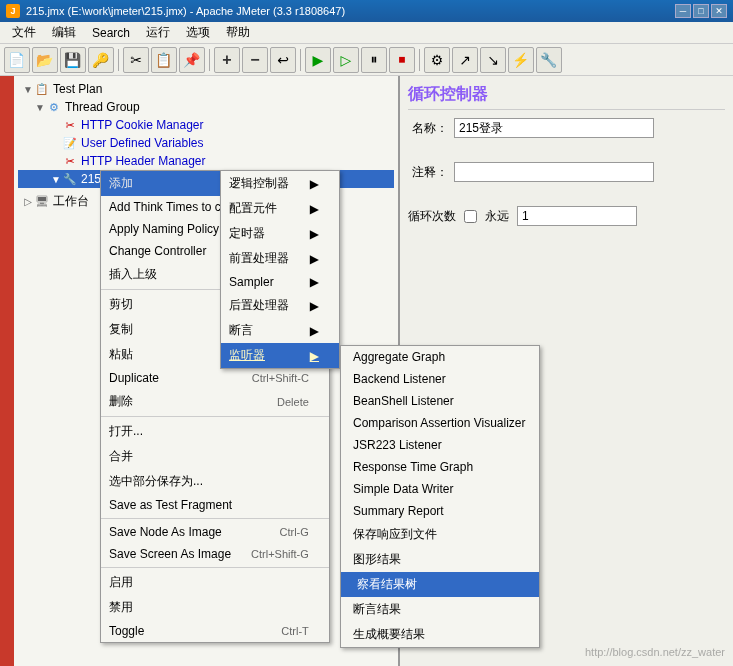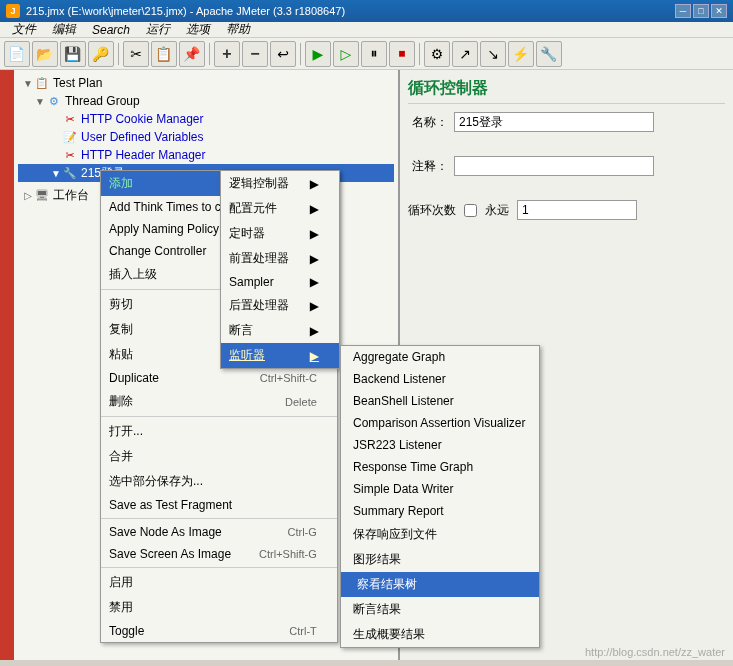--- a/index.html
+++ b/index.html
@@ -51,25 +51,24 @@
       display: flex;
       align-items: center;
       justify-content: center;
       cursor: pointer;
     }
 
     
     .menu-bar {
       background: #f0f0ea;
       border-bottom: 1px solid #ccc;
-      height: 16px;
+      height: 22px;
       display: flex;
       align-items: center;
       padding: 0 4px;
-      font-style: italic;
     }
     .menu-item {
       padding: 2px 8px;
       cursor: pointer;
       font-size: 12px;
       color: #000;
     }
 
     
     .toolbar {
@@ -167,21 +166,21 @@
 
     
     .right-panel {
       flex: 1;
       background: #f0f0ea;
       padding: 8px;
     }
     .panel-title {
       font-size: 16px;
       font-weight: bold;
-      color: #15803d;
+      color: #8b5cf6;
       margin-bottom: 8px;
       border-bottom: 1px solid #ccc;
       padding-bottom: 4px;
     }
     .form-row {
       display: flex;
       align-items: center;
       margin-bottom: 24px;
       gap: 6px;
     }
@@ -220,27 +219,27 @@
       cursor: pointer;
       display: flex;
       align-items: center;
       justify-content: space-between;
       white-space: nowrap;
       position: relative;
       font-size: 12px;
     }
     .ctx-item.highlighted {
       background: #316ac5;
-      color: #86efac;
+      color: #e5e5e5;
       justify-content: space-between;
     }
     .ctx-item .shortcut {
       color: #666;
       font-size: 11px;
-      margin-left: 28px;
+      margin-left: 20px;
     }
     .ctx-item .arrow {
       margin-left: 8px;
       font-size: 10px;
     }
     .ctx-sep {
       height: 1px;
       background: #ccc;
       margin: 2px 0;
     }

